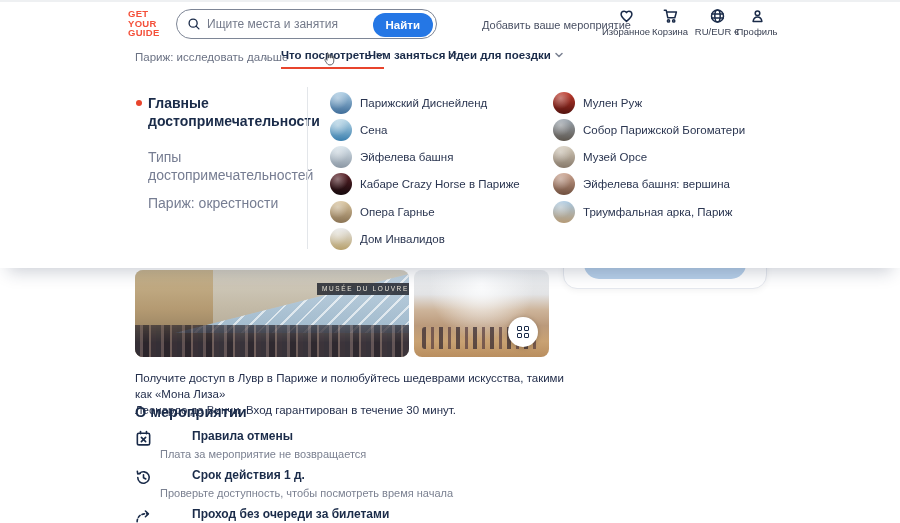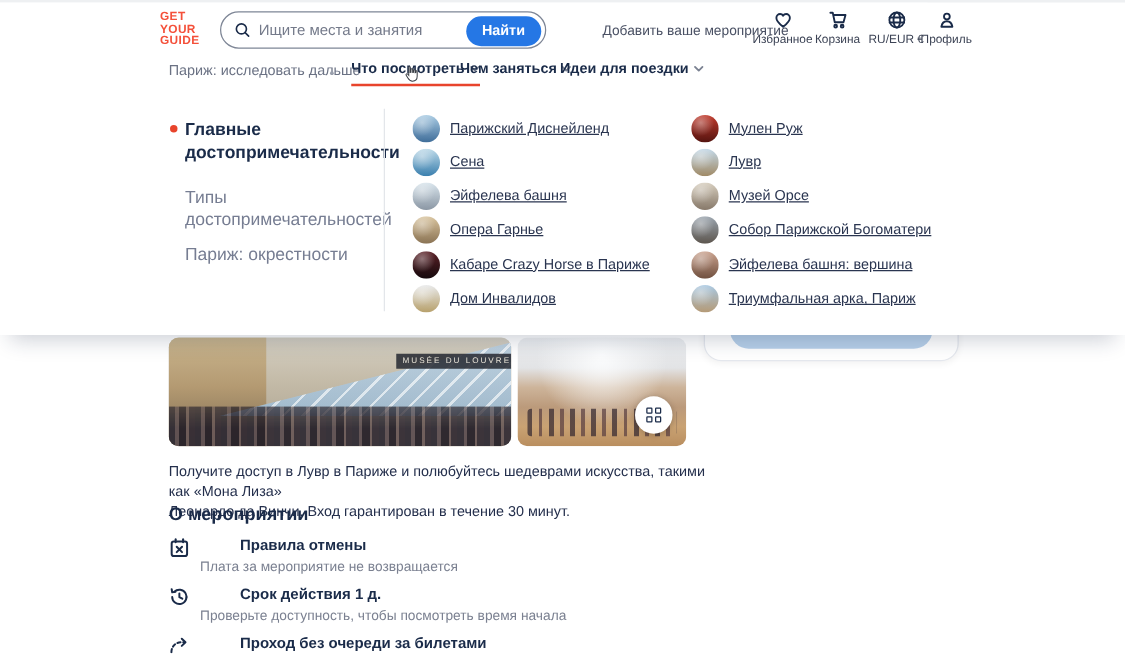--- a/index.html
+++ b/index.html
@@ -45,21 +45,21 @@
   .cats{position:absolute;left:148px;top:0;width:162px;}
   .cat{position:absolute;left:0;font-size:14px;line-height:18px;color:#767d92;cursor:pointer;width:162px;}
   .cat.active{font-weight:700;color:var(--navy);}
   .cat .dot{position:absolute;left:-12px;top:6px;width:6px;height:6px;border-radius:50%;background:var(--accent);}
   .cat1{top:24px;} .cat2{top:78px;} .cat3{top:124px;}
   .vdiv{position:absolute;left:307px;top:17px;width:1px;height:162px;background:var(--border);}
   .attr-col{position:absolute;top:21px;list-style:none;}
   .attr-col.c1{left:330px;} .attr-col.c2{left:553px;}
   .attr-item{display:flex;align-items:center;height:23px;margin-bottom:4.3px;cursor:pointer;}
   .thumb{width:22px;height:22px;border-radius:50%;flex:0 0 auto;background:#ccd4dc;}
-  .alabel{margin-left:8px;font-size:11.5px;color:#2a3550;white-space:nowrap;text-decoration:underline;}
+  .alabel{margin-left:8px;font-size:11.5px;color:#2a3550;white-space:nowrap;}
 
   
   .photo-main{position:absolute;left:135px;top:268px;width:274px;height:87px;border-radius:8px;
         overflow:hidden;cursor:pointer;background:linear-gradient(180deg,#d4cfc2 0%,#c4bba8 40%,#a99f8c 100%);}
   .ph-building{position:absolute;left:0;top:0;width:78px;height:87px;
         background:linear-gradient(180deg,#c9b58e 0%,#b49a72 45%,#7d6c52 100%);}
   .ph-pyramid{position:absolute;left:40px;top:4px;right:0;bottom:24px;
         clip-path:polygon(0 100%,100% 0,100% 100%,0 100%);
         background:repeating-linear-gradient(135deg,rgba(255,255,255,.55) 0 2px,rgba(140,170,195,.30) 2px 11px),
                    linear-gradient(180deg,#d4e2ec 0%,#a9c0d0 100%);}
@@ -264,51 +264,47 @@
         </li>
       <li class="attr-item">
         <span class="thumb" style="background: radial-gradient(circle at 35% 28%, rgba(255, 255, 255, 0.4), rgba(255, 255, 255, 0) 50%), linear-gradient(rgb(188, 217, 232), rgb(58, 127, 174));"></span>
         <span class="alabel">Сена</span>
         </li>
       <li class="attr-item">
         <span class="thumb" style="background: radial-gradient(circle at 35% 28%, rgba(255, 255, 255, 0.4), rgba(255, 255, 255, 0) 50%), linear-gradient(rgb(216, 228, 236), rgb(139, 151, 164));"></span>
         <span class="alabel">Эйфелева башня</span>
         </li>
       <li class="attr-item">
+        <span class="thumb" style="background: radial-gradient(circle at 35% 28%, rgba(255, 255, 255, 0.4), rgba(255, 255, 255, 0) 50%), linear-gradient(rgb(90, 32, 38), rgb(22, 10, 13));"></span>
+        <span class="alabel">Кабаре Crazy Horse в Париже</span>
+        </li>
+      <li class="attr-item">
         <span class="thumb" style="background: radial-gradient(circle at 35% 28%, rgba(255, 255, 255, 0.4), rgba(255, 255, 255, 0) 50%), linear-gradient(rgb(217, 196, 158), rgb(138, 115, 84));"></span>
         <span class="alabel">Опера Гарнье</span>
         </li>
       <li class="attr-item">
-        <span class="thumb" style="background: radial-gradient(circle at 35% 28%, rgba(255, 255, 255, 0.4), rgba(255, 255, 255, 0) 50%), linear-gradient(rgb(90, 32, 38), rgb(22, 10, 13));"></span>
-        <span class="alabel">Кабаре Crazy Horse в Париже</span>
-        </li>
-      <li class="attr-item">
         <span class="thumb" style="background: radial-gradient(circle at 35% 28%, rgba(255, 255, 255, 0.4), rgba(255, 255, 255, 0) 50%), linear-gradient(rgb(232, 233, 234), rgb(183, 160, 107));"></span>
         <span class="alabel">Дом Инвалидов</span>
         </li>
     </ul>
 
     <ul class="attr-col c2">
       <li class="attr-item">
         <span class="thumb" style="background: radial-gradient(circle at 35% 28%, rgba(255, 255, 255, 0.4), rgba(255, 255, 255, 0) 50%), linear-gradient(rgb(192, 58, 44), rgb(84, 20, 16));"></span>
         <span class="alabel">Мулен Руж</span>
         </li>
       <li class="attr-item">
-        <span class="thumb" style="background: radial-gradient(circle at 35% 28%, rgba(255, 255, 255, 0.4), rgba(255, 255, 255, 0) 50%), linear-gradient(rgb(194, 216, 232), rgb(160, 138, 102));"></span>
-        <span class="alabel">Лувр</span>
+        <span class="thumb" style="background: radial-gradient(circle at 35% 28%, rgba(255, 255, 255, 0.4), rgba(255, 255, 255, 0) 50%), linear-gradient(rgb(154, 164, 174), rgb(93, 86, 78));"></span>
+        <span class="alabel">Собор Парижской Богоматери</span>
         </li>
       <li class="attr-item">
         <span class="thumb" style="background: radial-gradient(circle at 35% 28%, rgba(255, 255, 255, 0.4), rgba(255, 255, 255, 0) 50%), linear-gradient(rgb(214, 205, 189), rgb(135, 121, 106));"></span>
         <span class="alabel">Музей Орсе</span>
         </li>
       <li class="attr-item">
-        <span class="thumb" style="background: radial-gradient(circle at 35% 28%, rgba(255, 255, 255, 0.4), rgba(255, 255, 255, 0) 50%), linear-gradient(rgb(154, 164, 174), rgb(93, 86, 78));"></span>
-        <span class="alabel">Собор Парижской Богоматери</span>
-        </li>
-      <li class="attr-item">
         <span class="thumb" style="background: radial-gradient(circle at 35% 28%, rgba(255, 255, 255, 0.4), rgba(255, 255, 255, 0) 50%), linear-gradient(rgb(202, 162, 142), rgb(112, 80, 63));"></span>
         <span class="alabel">Эйфелева башня: вершина</span>
         </li>
       <li class="attr-item">
         <span class="thumb" style="background: radial-gradient(circle at 35% 28%, rgba(255, 255, 255, 0.4), rgba(255, 255, 255, 0) 50%), linear-gradient(rgb(168, 200, 226), rgb(181, 154, 118));"></span>
         <span class="alabel">Триумфальная арка, Париж</span>
         </li>
     </ul>
   </div>
 

